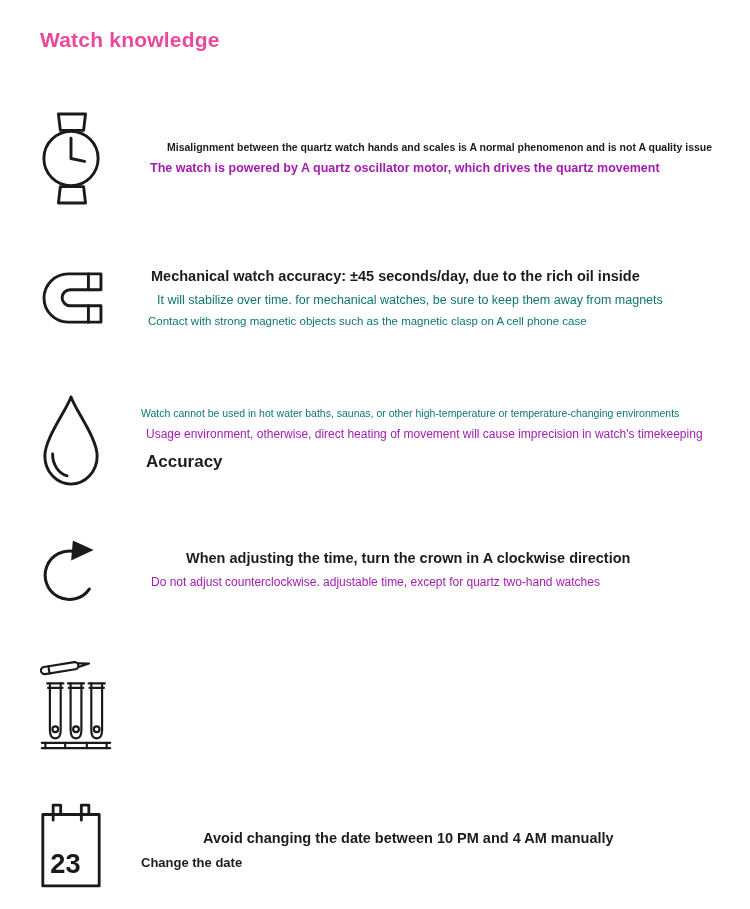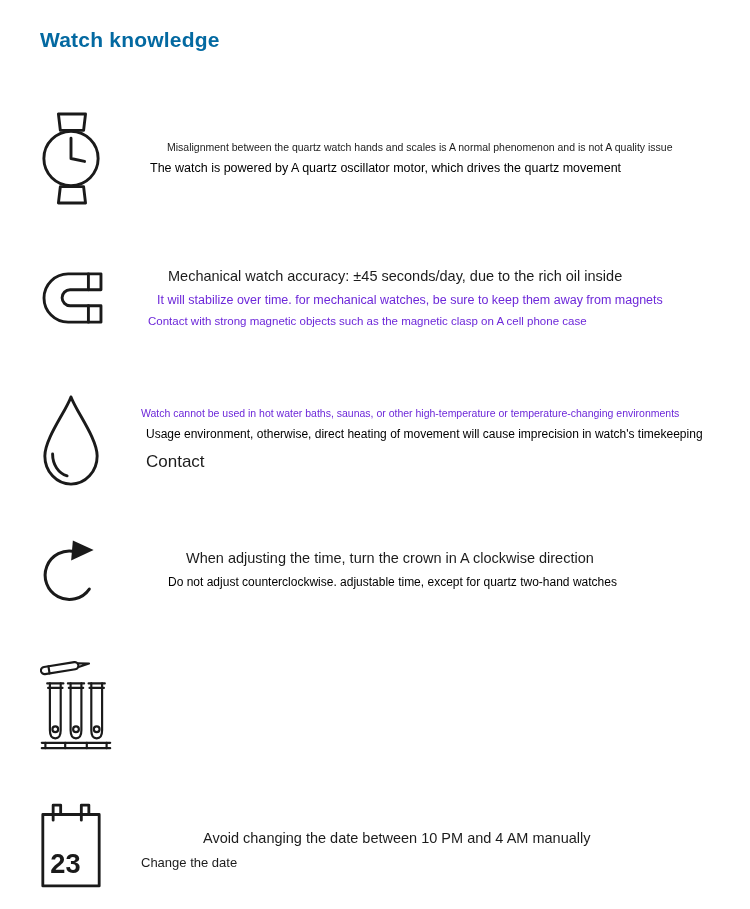--- a/index.html
+++ b/index.html
@@ -3,49 +3,49 @@
 <meta charset="utf-8">
 <style>
   * { margin:0; padding:0; box-sizing:border-box; }
   html,body { background:#fff; }
   body {
     width:750px; height:909px; overflow:hidden;
     font-family:"Liberation Sans", sans-serif;
     color:#222;
   }
   .page { padding:28px 6px 0 40px; }
-  .title { font-size:21px; font-weight:bold; color:#0369a1; margin-bottom:60px; letter-spacing:.2px; }
+  .title { font-size:21px; font-weight:bold; color:#ec4899; margin-bottom:60px; letter-spacing:.2px; }
 
   .row { display:flex; align-items:center; }
   .row-1 { margin-bottom:58px; }
   .row-2 { margin-bottom:60px; }
   .row-3 { margin-bottom:46px; }
   .row-4 { margin-bottom:52px; }
   .row-5 { margin-bottom:50px; }
 
   .icon-col { flex:0 0 97px; display:flex; align-items:center; }
   .text-col { flex:1 1 auto; min-width:0; }
   .pt10 { padding-top:10px; }
 
-  .t { white-space:nowrap; line-height:1.5; margin:3px 0; color:#6d28d9; }
-  .b { font-weight:normal; color:#1c1c1c; }
-  .soft { color:#000000; }
+  .t { white-space:nowrap; line-height:1.5; margin:3px 0; color:#0f766e; }
+  .b { font-weight:bold; color:#1c1c1c; }
+  .soft { color:#a21caf; }
 
   .f105 { font-size:10.5px; }
   .f115 { font-size:11.5px; }
   .f12  { font-size:12px; }
   .f125 { font-size:12.5px; }
   .f13  { font-size:13px; }
   .f135 { font-size:13.5px; }
   .f145 { font-size:14.5px; }
   .f17  { font-size:17px; }
   .f19  { font-size:19px; }
 
   .i4{margin-left:4px}.i9{margin-left:9px}.i11{margin-left:11px}.i13{margin-left:13px}
-  .i14{margin-left:31px}.i15{margin-left:15px}.i20{margin-left:20px}.i30{margin-left:30px}
+  .i14{margin-left:14px}.i15{margin-left:15px}.i20{margin-left:20px}.i30{margin-left:30px}
   .i49{margin-left:49px}.i66{margin-left:66px}
 
   .mt6 { margin-top:6px; }
 
   svg { display:block; }
   svg .ln { fill:none; stroke:#1a1a1a; stroke-width:3; stroke-linecap:round; stroke-linejoin:round; }
   svg .ln2 { fill:none; stroke:#1a1a1a; stroke-width:2.4; stroke-linecap:round; stroke-linejoin:round; }
   svg .fill { fill:#1a1a1a; stroke:none; }
   svg text { font-family:"Liberation Sans", sans-serif; }
 </style>
@@ -95,21 +95,21 @@
       <span>
         <svg viewBox="0 0 64 98" width="62" height="95" aria-hidden="true">
           <path class="ln" d="M32 4 C26 20 5 47 5 65 C5 81 17 94 32 94 C47 94 59 81 59 65 C59 47 38 20 32 4 Z"></path>
           <path class="ln" d="M13 63 C13 74 19 83 28 85.5"></path>
         </svg>
       </span>
     </div>
     <div class="text-col">
       <p class="t f105 i4">Watch cannot be used in hot water baths, saunas, or other high-temperature or temperature-changing environments</p>
       <p class="t f12 i9 soft">Usage environment, otherwise, direct heating of movement will cause imprecision in watch's timekeeping</p>
-      <p class="t f17 b i9 mt6">Contact</p>
+      <p class="t f17 b i9 mt6">Accuracy</p>
     </div>
   </section>
 
   <section class="row row-4">
     <div class="icon-col">
       <span>
         <svg viewBox="0 0 74 80" width="64" height="72" aria-hidden="true">
           <path class="ln" style="stroke-width:3.5" d="M57 62 A28 28 0 1 1 41 19" fill="none"></path>
           <polygon class="fill" points="38,6 62,17 36,29"></polygon>
         </svg>

